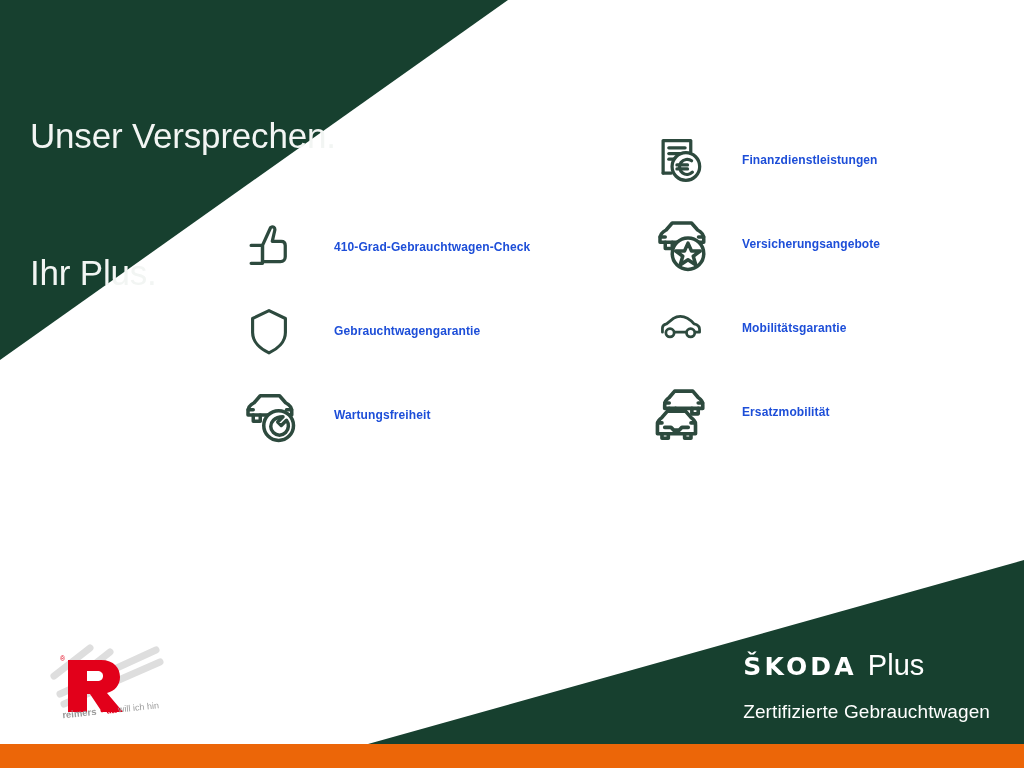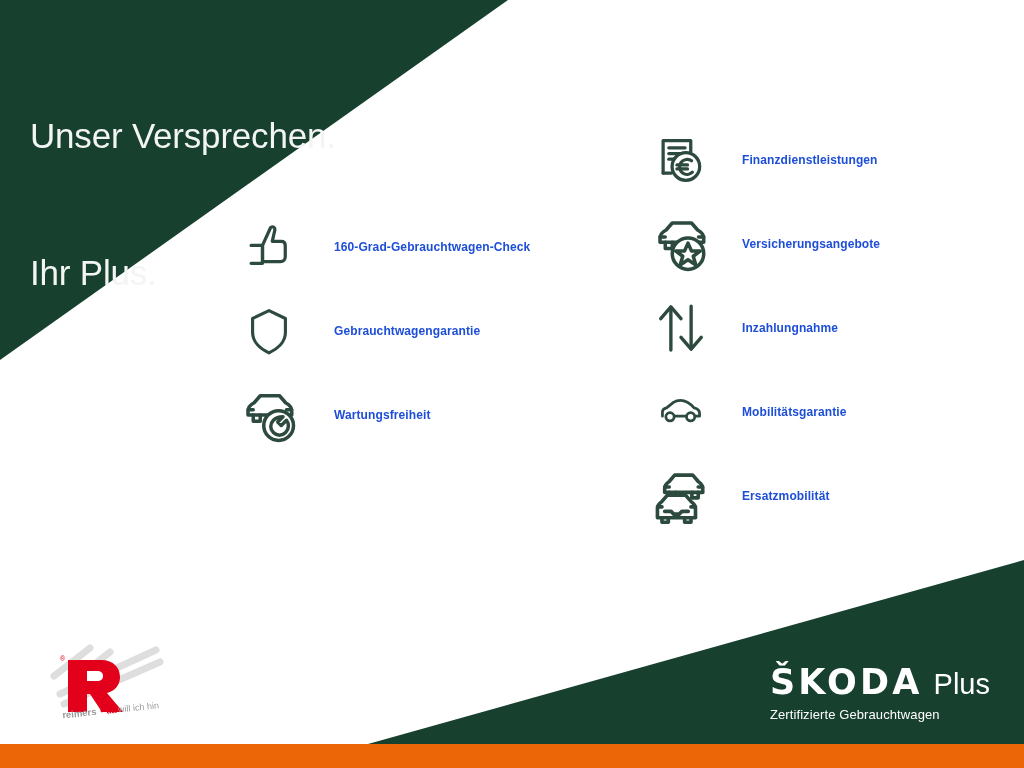--- a/index.html
+++ b/index.html
@@ -87,39 +87,39 @@
     bottom: 47px;
     text-align: left;
     color: #ffffff;
   }
   .skoda-row {
     display: flex;
     align-items: baseline;
     justify-content: flex-start;
   }
   .skoda-word {
-    font-size: 35px;
+    font-size: 25px;
     font-weight: bold;
     letter-spacing: 3.2px;
     color: #ffffff;
     line-height: 1;
     font-family: "DejaVu Sans", sans-serif;
   }
   .skoda-plus {
     font-size: 29px;
     font-weight: 400;
     color: #ffffff;
     margin-left: 11px;
     line-height: 1;
   }
   .skoda-sub {
-    font-size: 13px;
+    font-size: 19px;
     font-weight: 400;
     color: #ffffff;
-    margin-top: 8px;
+    margin-top: 22px;
     letter-spacing: 0.1px;
     line-height: 1;
   }
 
   
   .reimers {
     position: absolute;
     left: 38px;
     bottom: 48px;
     width: 132px;
@@ -146,21 +146,21 @@
 
   <div class="col col-left">
 
     <div class="feature">
       <span class="icon">
         <svg viewBox="0 0 64 64" width="52" height="52">
           <path d="M10 30 H24 V52 H10"></path>
           <path d="M24 30 L24 50 L46 50 C50 50 52 47 52 44 L52 30 C52 27 50 25 47 25 L36 25 L39 12 C40 8 37 6 34 8 L24 30 Z"></path>
         </svg>
       </span>
-      <span class="flabel">160-Grad-Gebrauchtwagen-Check</span>
+      <span class="flabel">410-Grad-Gebrauchtwagen-Check</span>
     </div>
 
 
     <div class="feature">
       <span class="icon">
         <svg viewBox="0 0 64 64" width="50" height="50">
           <path d="M32 6 L53 16 L53 34 C53 46 43 55 32 60 C21 55 11 46 11 34 L11 16 Z"></path>
         </svg>
       </span>
       <span class="flabel">Gebrauchtwagengarantie</span>
@@ -209,31 +209,20 @@
           <path d="M14 30 L14 37 L22 37 L22 30"></path>
           <path d="M8 24 L14 24"></path>
           <path d="M52 24 L58 24"></path>
           <circle cx="40" cy="43" r="18" fill="#ffffff"></circle>
           <polygon points="40,31 44,40 54,40 46,46 49,56 40,50 31,56 34,46 26,40 36,40"></polygon>
         </svg>
       </span>
       <span class="flabel">Versicherungsangebote</span>
     </div>
 
-    <div class="feature">
-      <span class="icon">
-        <svg viewBox="0 0 64 64" width="54" height="58">
-          <path d="M20 58 L20 8"></path>
-          <path d="M8 21 L20 7 L32 21"></path>
-          <path d="M44 6 L44 56"></path>
-          <path d="M32 43 L44 57 L56 43"></path>
-        </svg>
-      </span>
-      <span class="flabel">Inzahlungnahme</span>
-    </div>
 
     <div class="feature">
       <span class="icon">
         <svg viewBox="0 0 64 64" width="58" height="44">
           <path d="M5 38 L5 32 C5 29 7 27 11 26 L21 18 C24 16 27 15 31 15 C38 15 45 19 51 26 C56 27 59 30 59 34 L59 38 L52 38"></path>
           <path d="M40 38 L22 38"></path>
           <circle cx="16" cy="39" r="6" fill="#ffffff"></circle>
           <circle cx="46" cy="39" r="6" fill="#ffffff"></circle>
         </svg>
       </span>

